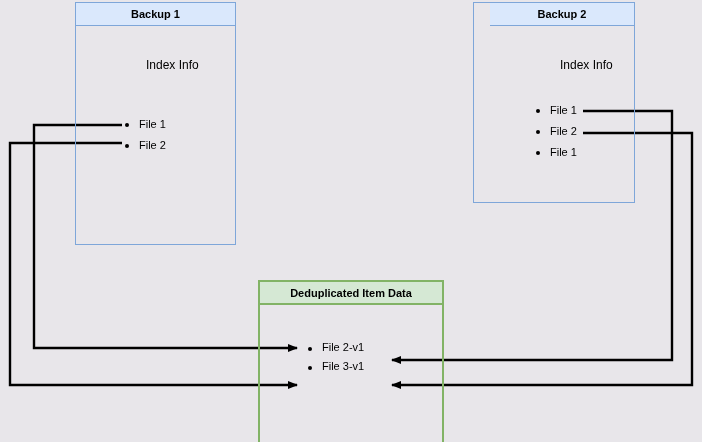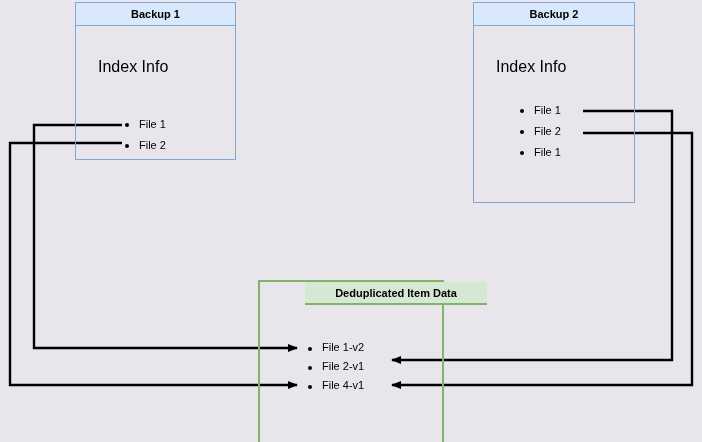--- a/index.html
+++ b/index.html
@@ -26,28 +26,29 @@
     box-sizing:border-box;
     width:100%;
     position:relative;
   }
   
   .box-blue{border:1.5px solid #7ea6d9;}
   .box-blue .hdr{background:#dae8fc;border-bottom:1.5px solid #7ea6d9;}
   .box-blue .body{background:transparent;}
   
   .box-green{border:2px solid #82b366;}
-  .box-green .hdr{background:#d5e8d4;border-bottom:2px solid #82b366;margin-left:45px;}
+  .box-green .hdr{background:#d5e8d4;border-bottom:2px solid #82b366;}
   .box-green .body{background:transparent;}
 
   .index-label{
     position:absolute;
-    font-size:16px;
+    font-size:12px;
     color:#000;
     white-space:nowrap;
+    margin-left:48px;
   }
   ul.filelist{
     position:absolute;
     margin:0;
     padding:0;
     list-style:none;
   }
   ul.filelist li{
     font-size:11px;
     color:#000;
@@ -80,45 +81,44 @@
 
   <path d="M122,125 L34,125 L34,348 L297,348" fill="none" stroke="#000" stroke-width="2.4" marker-end="url(#arrowR)"></path>
 
   <path d="M122,143 L10,143 L10,385 L297,385" fill="none" stroke="#000" stroke-width="2.4" marker-end="url(#arrowR)"></path>
 
   <path d="M583,111 L672,111 L672,360 L392,360" fill="none" stroke="#000" stroke-width="2.4" marker-end="url(#arrowR)"></path>
 
   <path d="M583,133 L692,133 L692,385 L392,385" fill="none" stroke="#000" stroke-width="2.4" marker-end="url(#arrowR)"></path>
 </svg>
 
-<div class="box box-blue" style="left:75px;top:2px;width:161px;height:158px;">
+<div class="box box-blue" style="left:75px;top:2px;width:161px;height:243px;">
   <div class="hdr">Backup 1</div>
   <div class="body" style="height:176px;">
     <div class="index-label" style="left:22px;top:32px;">Index Info</div>
     <ul class="filelist" style="left:47px;top:88px;">
       <li>File 1</li>
       <li>File 2</li>
     </ul>
   </div>
 </div>
 
-<div class="box box-blue" style="left:473px;top:2px;width:162px;height:201px;">
+<div class="box box-blue" style="left:473px;top:2px;width:162px;height:201px;padding-left:16px;">
   <div class="hdr">Backup 2</div>
   <div class="body" style="height:176px;">
     <div class="index-label" style="left:22px;top:32px;">Index Info</div>
     <ul class="filelist" style="left:44px;top:74px;">
       <li>File 1</li>
       <li>File 2</li>
       <li>File 1</li>
     </ul>
   </div>
 </div>
 
 <div class="box box-green" style="left:258px;top:280px;width:186px;height:166px;">
   <div class="hdr">Deduplicated Item Data</div>
   <div class="body" style="height:139px;">
     <ul class="filelist dedup" style="left:46px;top:33px;">
-      <li>File 1-v2</li>
       <li>File 2-v1</li>
-      <li>File 4-v1</li>
+      <li>File 3-v1</li>
     </ul>
   </div>
 </div>
 
 </body></html>

